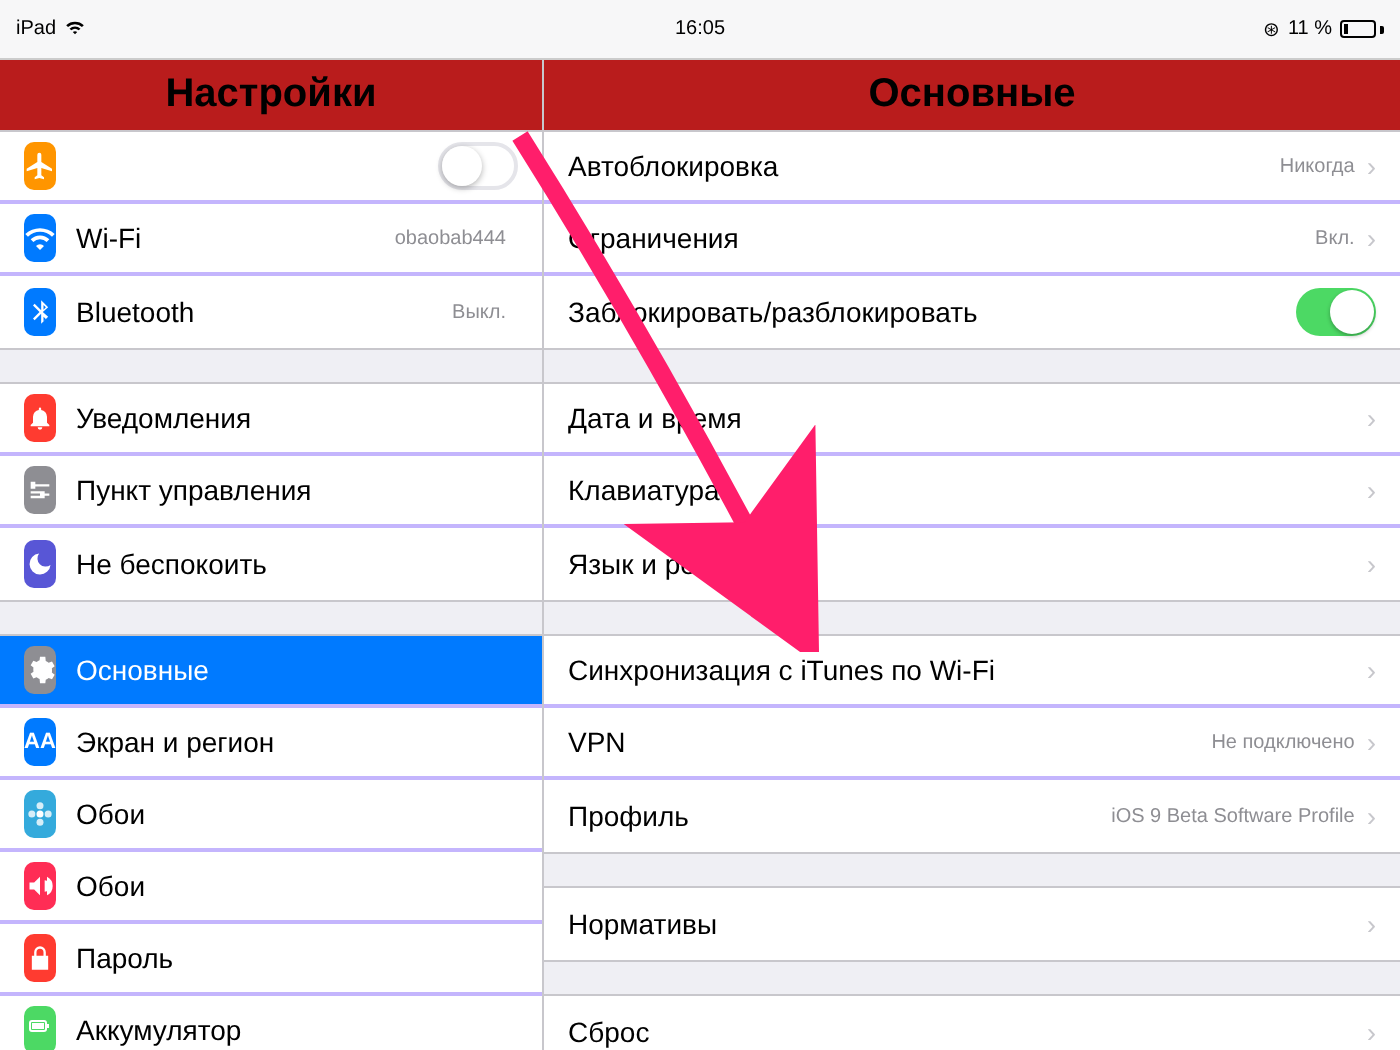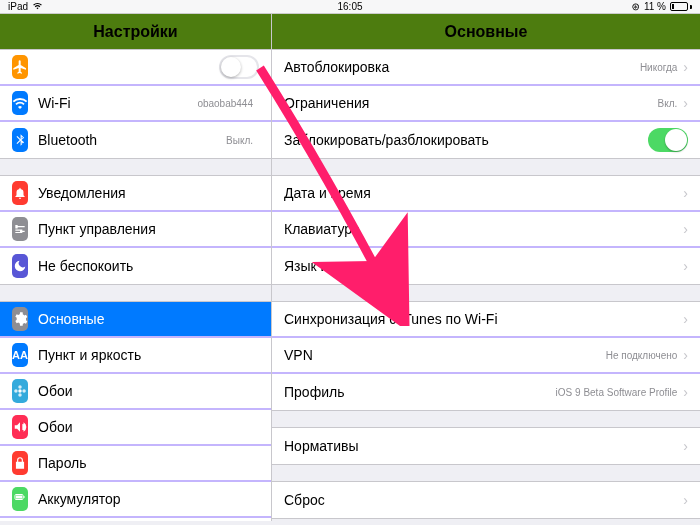--- a/index.html
+++ b/index.html
@@ -1,26 +1,26 @@
 <!DOCTYPE html>
 <html><head>
 <meta charset="utf-8">
 <style>
 * { margin: 0; padding: 0; box-sizing: border-box; font-family: -apple-system, "Helvetica Neue", Arial, sans-serif; }
 body { background: #efeff4; width: 700px; height: 525px; overflow: hidden; position: relative; }
 
-.statusbar { height: 14px; background: #f7f7f8; display: flex; align-items: center; justify-content: space-between; padding: 0 8px; font-size: 10px; color: #000; border-bottom: 1px solid #ccc; }
+.statusbar { height: 30px; background: #f7f7f8; display: flex; align-items: center; justify-content: space-between; padding: 0 8px; font-size: 10px; color: #000; border-bottom: 1px solid #ccc; }
 .statusbar .left, .statusbar .right { display: flex; align-items: center; gap: 4px; }
 .statusbar .center { position: absolute; left: 50%; transform: translateX(-50%); font-weight: 400; }
 
 .columns { display: flex; height: calc(100% - 18px); }
 .sidebar { width: 272px; border-right: 1px solid #c8c7cc; background: #efeff4; display: flex; flex-direction: column; }
 .detail { flex: 1; background: #efeff4; display: flex; flex-direction: column; overflow: hidden; }
 
-.navbar { height: 36px; display: flex; align-items: center; justify-content: center; background: #4d7c0f; border-bottom: 1px solid #c8c7cc; font-size: 16px; font-weight: 600; }
+.navbar { height: 36px; display: flex; align-items: center; justify-content: center; background: #b91c1c; border-bottom: 1px solid #c8c7cc; font-size: 20px; font-weight: 600; }
 
 .list { overflow-y: auto; flex: 1; }
 .group { margin-top: 16px; background: #fff; border-top: 1px solid #c8c7cc; border-bottom: 1px solid #c8c7cc; }
 .group.first { margin-top: 0; border-top: none; }
 .row { display: flex; align-items: center; height: 36px; padding: 0 12px; border-bottom: 2px solid #c4b5fd; position: relative; }
 .row:last-child { border-bottom: none; }
 .row.selected { background: #007aff; color: #fff; }
 
 .appicon { width: 16px; height: 24px; border-radius: 5px; margin-right: 10px; display: flex; align-items: center; justify-content: center; font-size: 14px; color: #fff; flex-shrink: 0; }
 .label { flex: 1; font-size: 14px; }
@@ -133,21 +133,21 @@
               <svg viewBox="0 0 24 24" width="16" height="16">
                 <path fill="#fff" d="M12 8a4 4 0 1 0 4 4 4 4 0 0 0-4-4zm9 4a7 7 0 0 0-.1-1.3l2.1-1.6-2-3.5-2.5 1a7 7 0 0 0-2.2-1.3L16 2h-4l-.3 2.7a7 7 0 0 0-2.2 1.3l-2.5-1-2 3.5 2.1 1.6A7 7 0 0 0 7 12a7 7 0 0 0 .1 1.3L5 14.9l2 3.5 2.5-1a7 7 0 0 0 2.2 1.3L12 22h4l.3-2.7a7 7 0 0 0 2.2-1.3l2.5 1 2-3.5-2.1-1.6A7 7 0 0 0 21 12z"></path>
               </svg>
             </div>
             <div class="label">Основные</div>
           </div>
           <div class="row">
             <div class="appicon" style="background:#007aff;">
               <span style="color:#fff;font-weight:600;font-size:11px;">AA</span>
             </div>
-            <div class="label">Пункт и яркость</div>
+            <div class="label">Экран и регион</div>
           </div>
           <div class="row">
             <div class="appicon" style="background:#34aadc;">
               <svg viewBox="0 0 24 24" width="14" height="14">
                 <circle cx="12" cy="12" r="3" fill="#fff"></circle>
                 <circle cx="12" cy="5" r="3" fill="#fff" opacity=".8"></circle>
                 <circle cx="12" cy="19" r="3" fill="#fff" opacity=".8"></circle>
                 <circle cx="5" cy="12" r="3" fill="#fff" opacity=".8"></circle>
                 <circle cx="19" cy="12" r="3" fill="#fff" opacity=".8"></circle>
               </svg>

